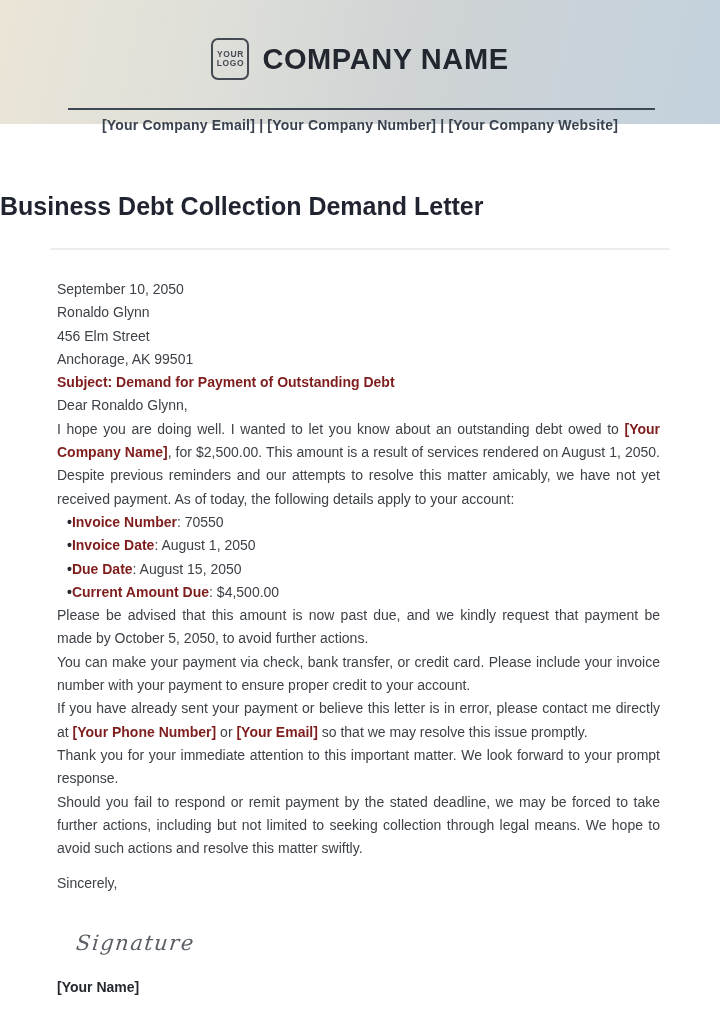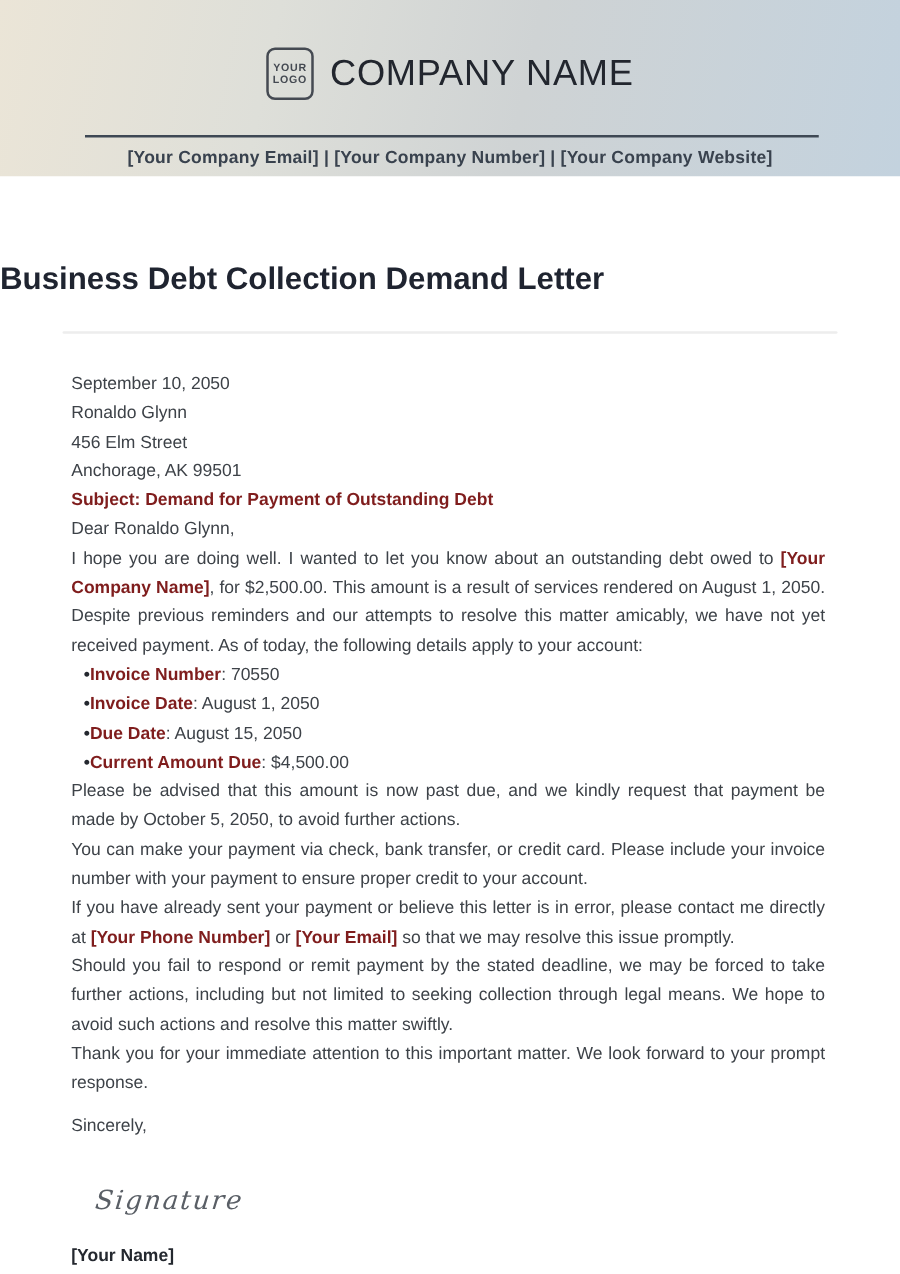--- a/index.html
+++ b/index.html
@@ -10,21 +10,21 @@
     position: relative;
     width: 720px;
     height: 1019px;
     margin: 0 auto;
     background: #ffffff;
     overflow: hidden;
   }
 
   
   .letterhead {
-    height: 141px;
+    height: 124px;
     background: linear-gradient(102deg, #ebe5d7 0%, #dedfd9 30%, #cfd3d4 58%, #c3d2de 100%);
   }
   .brand-row {
     display: flex;
     justify-content: center;
     align-items: center;
     gap: 13px;
     padding-top: 38px;
   }
   .logo-box {
@@ -38,21 +38,21 @@
     justify-content: center;
     color: #454a52;
     font-size: 8.5px;
     font-weight: 700;
     line-height: 9.5px;
     letter-spacing: 0.6px;
     text-align: center;
   }
   .company-name {
     font-size: 29px;
-    font-weight: 400;
+    font-weight: 700;
     letter-spacing: 0.6px;
     color: #22262e;
     white-space: nowrap;
   }
   .header-rule {
     height: 2px;
     background: #3e4854;
     margin: 28px 65px 0 68px;
   }
   .contact-row {
@@ -147,22 +147,22 @@
     <ul class="bullet-list">
       <li><span class="bullet-glyph">•</span><span><span class="b">Invoice Number</span><span>: 70550</span></span></li>
       <li><span class="bullet-glyph">•</span><span><span class="b">Invoice Date</span><span>: August 1, 2050</span></span></li>
       <li><span class="bullet-glyph">•</span><span><span class="b">Due Date</span><span>: August 15, 2050</span></span></li>
       <li><span class="bullet-glyph">•</span><span><span class="b">Current Amount Due</span><span>: $4,500.00</span></span></li>
     </ul>
 
     <p><span>Please be advised that this amount is now past due, and we kindly request that payment be made by October 5, 2050, to avoid further actions.</span></p>
     <p><span>You can make your payment via check, bank transfer, or credit card. Please include your invoice number with your payment to ensure proper credit to your account.</span></p>
     <p><span>If you have already sent your payment or believe this letter is in error, please contact me directly at </span><span class="b">[Your Phone Number]</span><span> or </span><span class="b">[Your Email]</span><span> so that we may resolve this issue promptly.</span></p>
+    <p><span>Thank you for your immediate attention to this important matter. We look forward to your prompt response.</span></p>
     <p><span>Should you fail to respond or remit payment by the stated deadline, we may be forced to take further actions, including but not limited to seeking collection through legal means. We hope to avoid such actions and resolve this matter swiftly.</span></p>
-    <p><span>Thank you for your immediate attention to this important matter. We look forward to your prompt response.</span></p>
 
     <div class="line closing-line">Sincerely,</div>
 
     <div class="signature">Signature</div>
 
     <div class="signer-name">[Your Name]</div>
   </div>
 
 </div>
 

